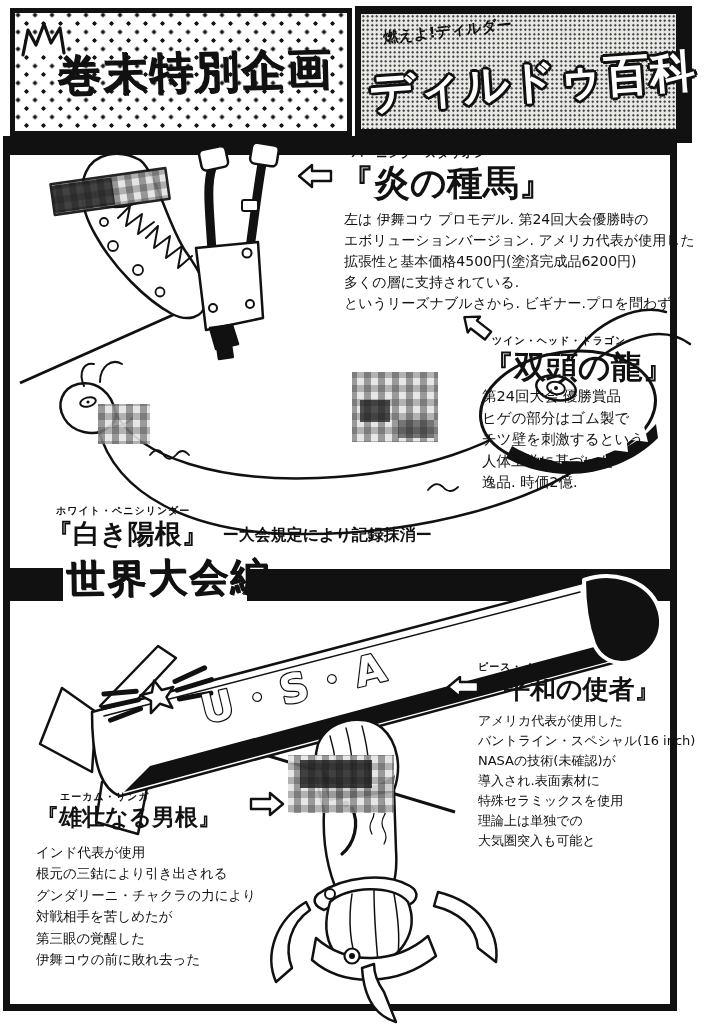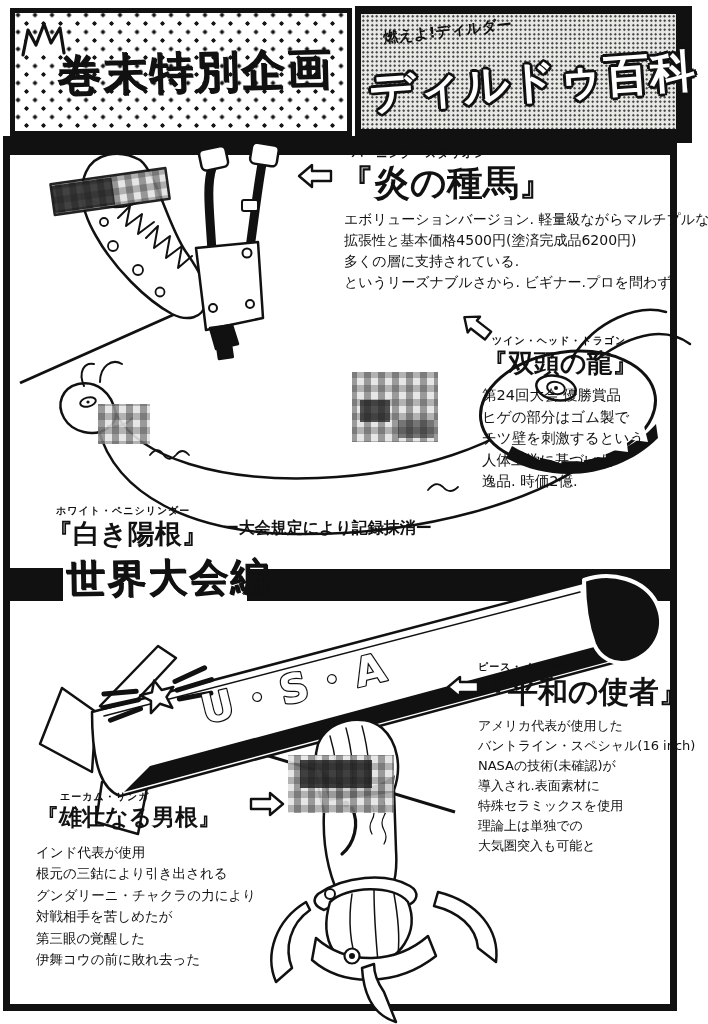--- a/index.html
+++ b/index.html
@@ -52,28 +52,28 @@
   .art{position:absolute;left:0;top:0;z-index:2;pointer-events:none;}
   
   .tblock{position:absolute;z-index:3;}
   .ruby{font-size:10px;letter-spacing:1px;white-space:nowrap;font-weight:bold;}
   .ttl{font-size:28px;font-weight:bold;line-height:1.2;white-space:nowrap;}
   .ln{white-space:nowrap;}
   .b-stallion .ruby{margin-left:14px;font-size:11px;}
   .b-stallion .ttl{font-size:36px;}
   .b-stallion .ln{font-size:14px;line-height:21px;}
   .b-dragon .ruby{margin-left:10px;}
-  .b-dragon .ttl{font-size:26px;}
+  .b-dragon .ttl{font-size:32px;}
   .b-dragon .ln{font-size:14.5px;line-height:21.5px;}
   .b-white .ruby{margin-left:10px;}
   .b-white .ttl{font-size:27px;}
   .b-white .note{font-size:16px;font-weight:bold;padding-bottom:4px;white-space:nowrap;}
-  .b-white .row{display:flex;gap:14px;}
+  .b-white .row{display:flex;align-items:flex-end;gap:14px;}
   .b-peace .ruby{}
-  .b-peace .ttl{font-size:30px;}
+  .b-peace .ttl{font-size:26px;}
   .b-peace .ln{font-size:13px;line-height:20px;}
   .b-linga .ruby{margin-left:24px;margin-top:20px;}
   .b-linga .ttl{font-size:23px;}
   .b-linga .ln{font-size:13.5px;line-height:20.5px;margin-top:1px;}
 </style>
 </head>
 <body>
 
 <div class="page">
 
@@ -231,31 +231,32 @@
       <path transform="translate(477,327) rotate(38)" d="M-16,0 L-4,-10 L-4,-5 L14,-5 L14,5 L-4,5 L-4,10 Z"></path>
       <path transform="translate(464,687)" d="M-16,0 L-4,-10 L-4,-5 L14,-5 L14,5 L-4,5 L-4,10 Z"></path>
       <path transform="translate(266,804) rotate(180)" d="M-17,0 L-4,-11 L-4,-5 L15,-5 L15,5 L-4,5 L-4,11 Z"></path>
     </g>
   </svg>
 
   <div class="tblock b-stallion" style="left:338px;top:146px;width:334px;">
     <div class="ruby">バーニング・スタリオン</div>
     <div class="ttl">『炎の種馬』</div>
     <div class="body" style="margin-top:5px;margin-left:6px;">
-      <div class="ln">エボリューションバージョン. 軽量級ながらマルチプルな</div>
+      <div class="ln">左は 伊舞コウ プロモデル. 第24回大会優勝時の</div>
+      <div class="ln">エボリューションバージョン. アメリカ代表が使用した</div>
       <div class="ln">拡張性と基本価格4500円(塗済完成品6200円)</div>
       <div class="ln">多くの層に支持されている.</div>
       <div class="ln">というリーズナブルさから. ビギナー.プロを問わず</div>
     </div>
   </div>
 
   <div class="tblock b-dragon" style="left:482px;top:334px;width:195px;">
     <div class="ruby">ツイン・ヘッド・ドラゴン</div>
     <div class="ttl">『双頭の龍』</div>
-    <div class="body" style="margin-top:6px;">
+    <div class="body" style="">
       <div class="ln">第24回大会 優勝賞品</div>
       <div class="ln">ヒゲの部分はゴム製で</div>
       <div class="ln">チツ壁を刺激するという</div>
       <div class="ln">人体工学に基づいた</div>
       <div class="ln">逸品. 時価2億.</div>
     </div>
   </div>
 
   <div class="tblock b-white" style="left:46px;top:504px;">
     <div class="ruby">ホワイト・ペニシリンダー</div>

